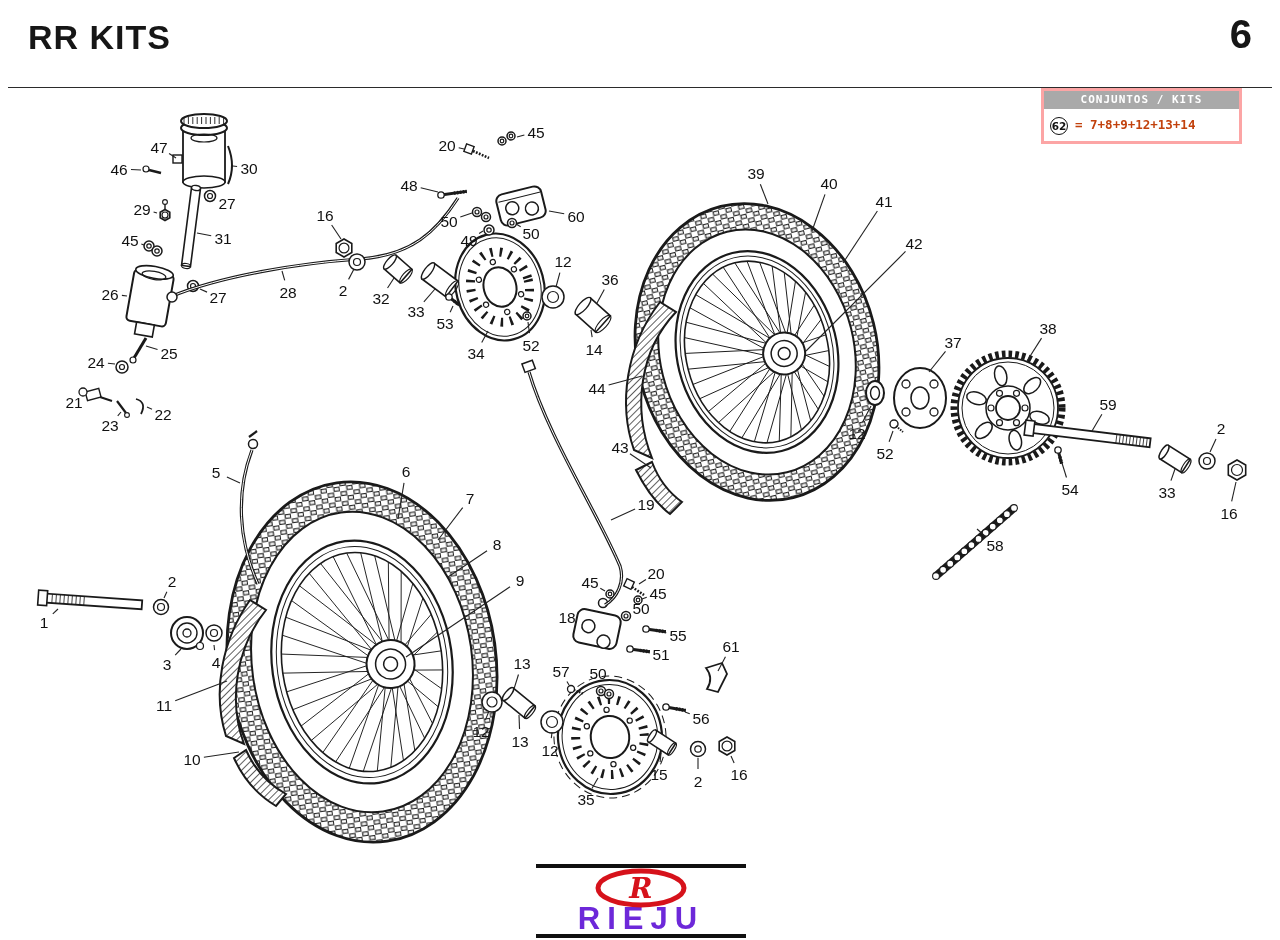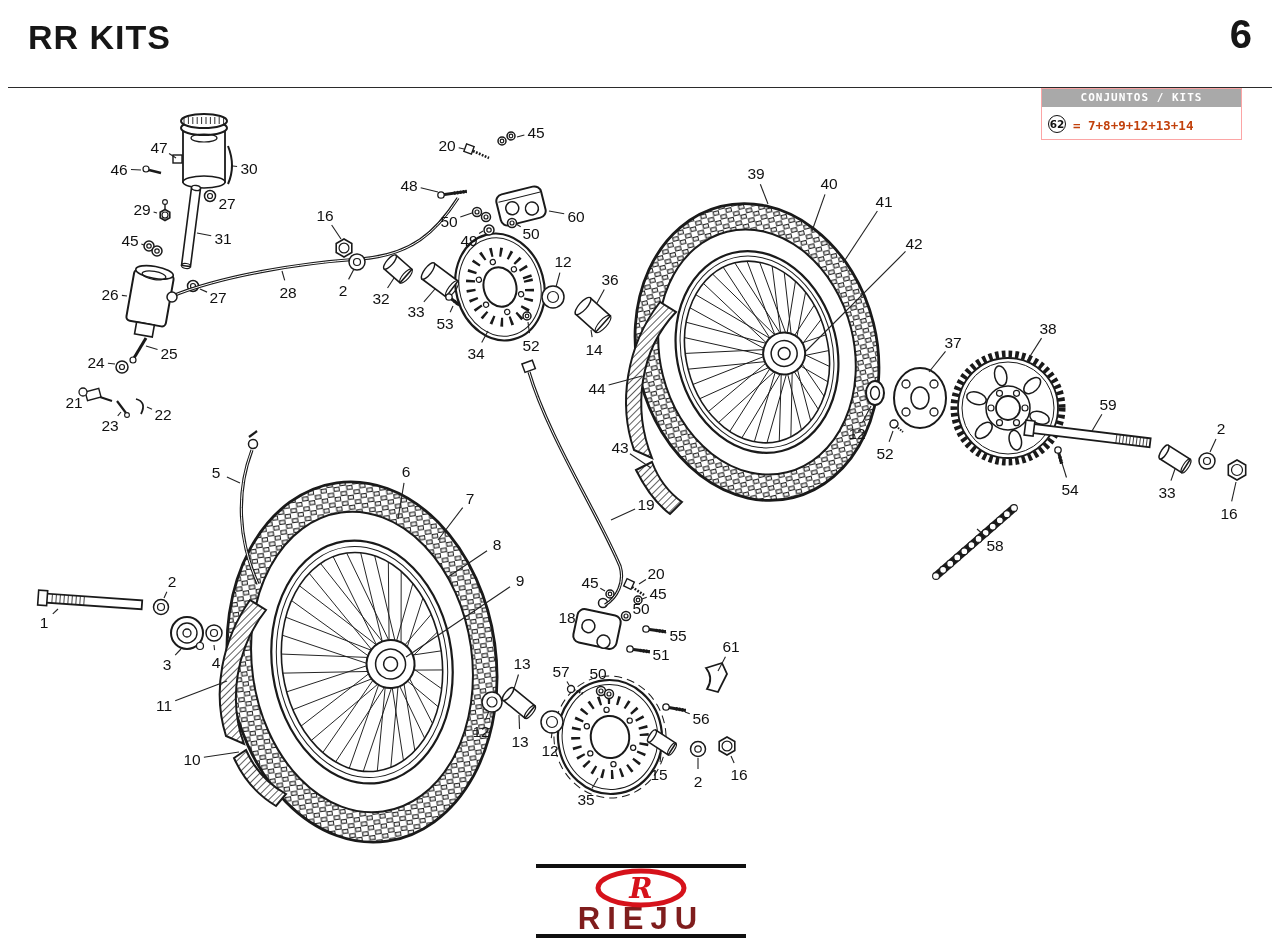--- a/index.html
+++ b/index.html
@@ -3,23 +3,23 @@
 <meta charset="utf-8">
 <style>
   *{margin:0;padding:0;box-sizing:border-box}
   html,body{background:#fff}
   body{font-family:"Liberation Sans",sans-serif}
   .page{position:relative;width:1280px;height:940px;background:#fff;overflow:hidden}
   #art{position:absolute;left:0;top:0;z-index:1}
   .hdr-title{position:absolute;left:28px;top:18px;z-index:2;font-weight:600;font-size:34px;letter-spacing:1px;color:#161616}
   .hdr-num{position:absolute;right:28px;top:12px;z-index:2;font-weight:600;font-size:40px;color:#161616}
   .rule{position:absolute;left:8px;right:8px;top:87px;border-top:1.6px solid #2b2b2b;z-index:2}
-  .kits{position:absolute;left:1041px;top:88px;width:201px;background:#fff;border:1px solid #fca5a5;z-index:3}
+  .kits{position:absolute;left:1041px;top:88px;width:201px;background:#fff;border:3px solid #fca5a5;z-index:3}
   .kits-title{background:#a9a9a9;color:#fff;font-family:"DejaVu Sans Mono",monospace;font-weight:bold;font-size:11px;letter-spacing:1px;text-align:center;padding:2px 0 3px}
-  .kit-row{display:flex;align-items:flex-end;gap:7px;padding:8px 6px 6px}
+  .kit-row{display:flex;align-items:flex-start;gap:7px;padding:8px 6px 6px}
   .kit-id{flex:0 0 auto;width:18px;height:18px;border:1.5px solid #111;border-radius:50%;display:flex;align-items:center;justify-content:center;font-family:"DejaVu Sans",sans-serif;font-weight:bold;font-size:10.5px;color:#111}
   .kit-formula{font-family:"DejaVu Sans Mono",monospace;font-weight:bold;font-size:12.5px;color:#c2410c;white-space:nowrap}
   .bar{position:absolute;left:536px;width:210px;background:#101010;z-index:2}
   .bar.top{top:864px;height:4px}
   .bar.bottom{top:934px;height:4px}
   .logo{position:absolute;left:593px;top:867px;z-index:3}
   .brand{position:absolute;left:516px;top:901px;width:250px;text-align:center;z-index:2;
          font-weight:bold;font-size:31px;letter-spacing:7px;color:#d6121b}
   text.lbl{font-family:"Liberation Sans",sans-serif;font-size:15.5px;fill:#111}
 </style>
@@ -572,16 +572,16 @@
       <span class="kit-id">62</span>
       <span class="kit-formula">= 7+8+9+12+13+14</span>
     </div>
   </div>
 
   <div class="bar top"></div>
   <svg class="logo" width="96" height="42" viewBox="0 0 96 42">
     <ellipse class="brand-red-stroke" cx="48" cy="21" rx="43" ry="17" fill="#fff" stroke="#d6121b" stroke-width="5"></ellipse>
     <text class="brand-red-fill" x="48" y="31" text-anchor="middle" font-family="DejaVu Serif, serif" font-style="italic" font-weight="bold" font-size="28" fill="#d6121b">R</text>
   </svg>
-  <div class="brand" style="color: #7f1d1d;">RIEJU</div>
+  <div class="brand" style="color: #6d28d9;">RIEJU</div>
   <div class="bar bottom"></div>
 
 </div>
 
 </body></html>

